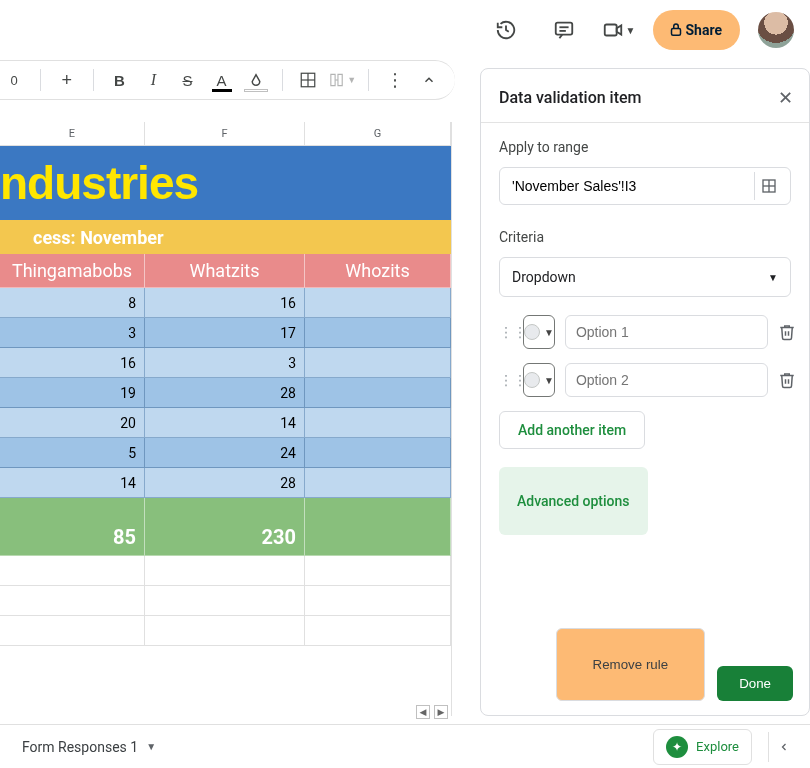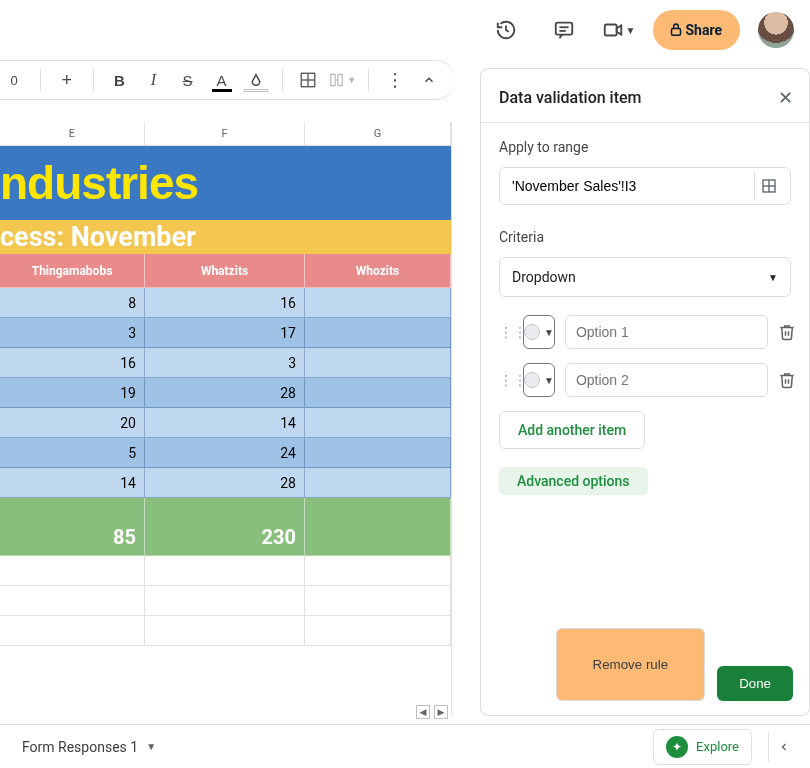--- a/index.html
+++ b/index.html
@@ -117,34 +117,34 @@
 
   .grid-rows { }
   .row { display: flex; height: 30px; }
   .cell {
     border-right: 1px solid rgba(255,255,255,.5);
     border-bottom: 1px solid rgba(255,255,255,.4);
     display: flex; align-items: center; justify-content: flex-end;
     padding: 0 8px;
     color: #000; font-size: 14px;
   }
-  .cell.hdr { justify-content: center; color: #fff; font-weight: 700; font-size: 12px; }
+  .cell.hdr { justify-content: center; color: #fff; font-weight: 400; font-size: 18px; }
   .title-row {
     height: 74px; background: #3b78c2;
     display: flex; align-items: center; padding-left: 0;
   }
   .title-row .t1 {
     color: #ffe600; font-size: 46px; font-weight: 800; letter-spacing: -1px;
     font-family: Arial, sans-serif;
   }
   .sub-row {
     height: 34px; background: #f3c74f;
     display: flex; align-items: center; padding-left: 0;
   }
-  .sub-row .t2 { color: #fff; font-size: 27px; font-weight: 700; }
+  .sub-row .t2 { color: #fff; font-size: 18px; font-weight: 700; margin-left: 33px; }
   .hdr-row .cell { background: #e98b8b; height: 34px; }
   .r-light .cell { background: #bfd8ef; border-bottom-color: #86a9cc; border-right-color: #86a9cc; }
   .r-dark  .cell { background: #9ec3e6; border-bottom-color: #6f97bf; border-right-color: #6f97bf; }
   .total-row { height: 58px; }
   .total-row .cell { background: #88bf7c; color: #fff; font-weight: 700; font-size: 20px; align-items: flex-end; padding-bottom: 6px; }
   .empty-row .cell { background: #fff; border-right: 1px solid #e0e0e0; border-bottom: 1px solid #e0e0e0; }
 
   
   .side-panel {
     position: absolute;
@@ -203,21 +203,21 @@
   .trash-btn {
     width: 30px; height: 30px; color: #5f6368; display: flex; align-items: center; justify-content: center; cursor: pointer;
   }
   .add-item-btn {
     border: 1px solid #dadce0; border-radius: 6px;
     padding: 10px 18px; color: #1e8e3e; font-weight: 500;
     display: inline-flex; cursor: pointer; margin-bottom: 18px;
   }
   .adv-btn {
     background: #e6f4ea; border-radius: 6px;
-    padding: 6px 18px; color: #1e8e3e; font-weight: 500;
+    padding: 26px 18px; color: #1e8e3e; font-weight: 500;
     display: inline-flex; cursor: pointer;
   }
   .sp-footer {
     display: flex; justify-content: flex-end; gap: 12px;
     padding: 14px 16px;
   }
   .btn-outline {
     border: 1px solid #dadce0; border-radius: 6px; padding: 10px 36px;
     background: #fdba74; color: #3c4043; cursor: pointer; font-weight: 500;
   }

